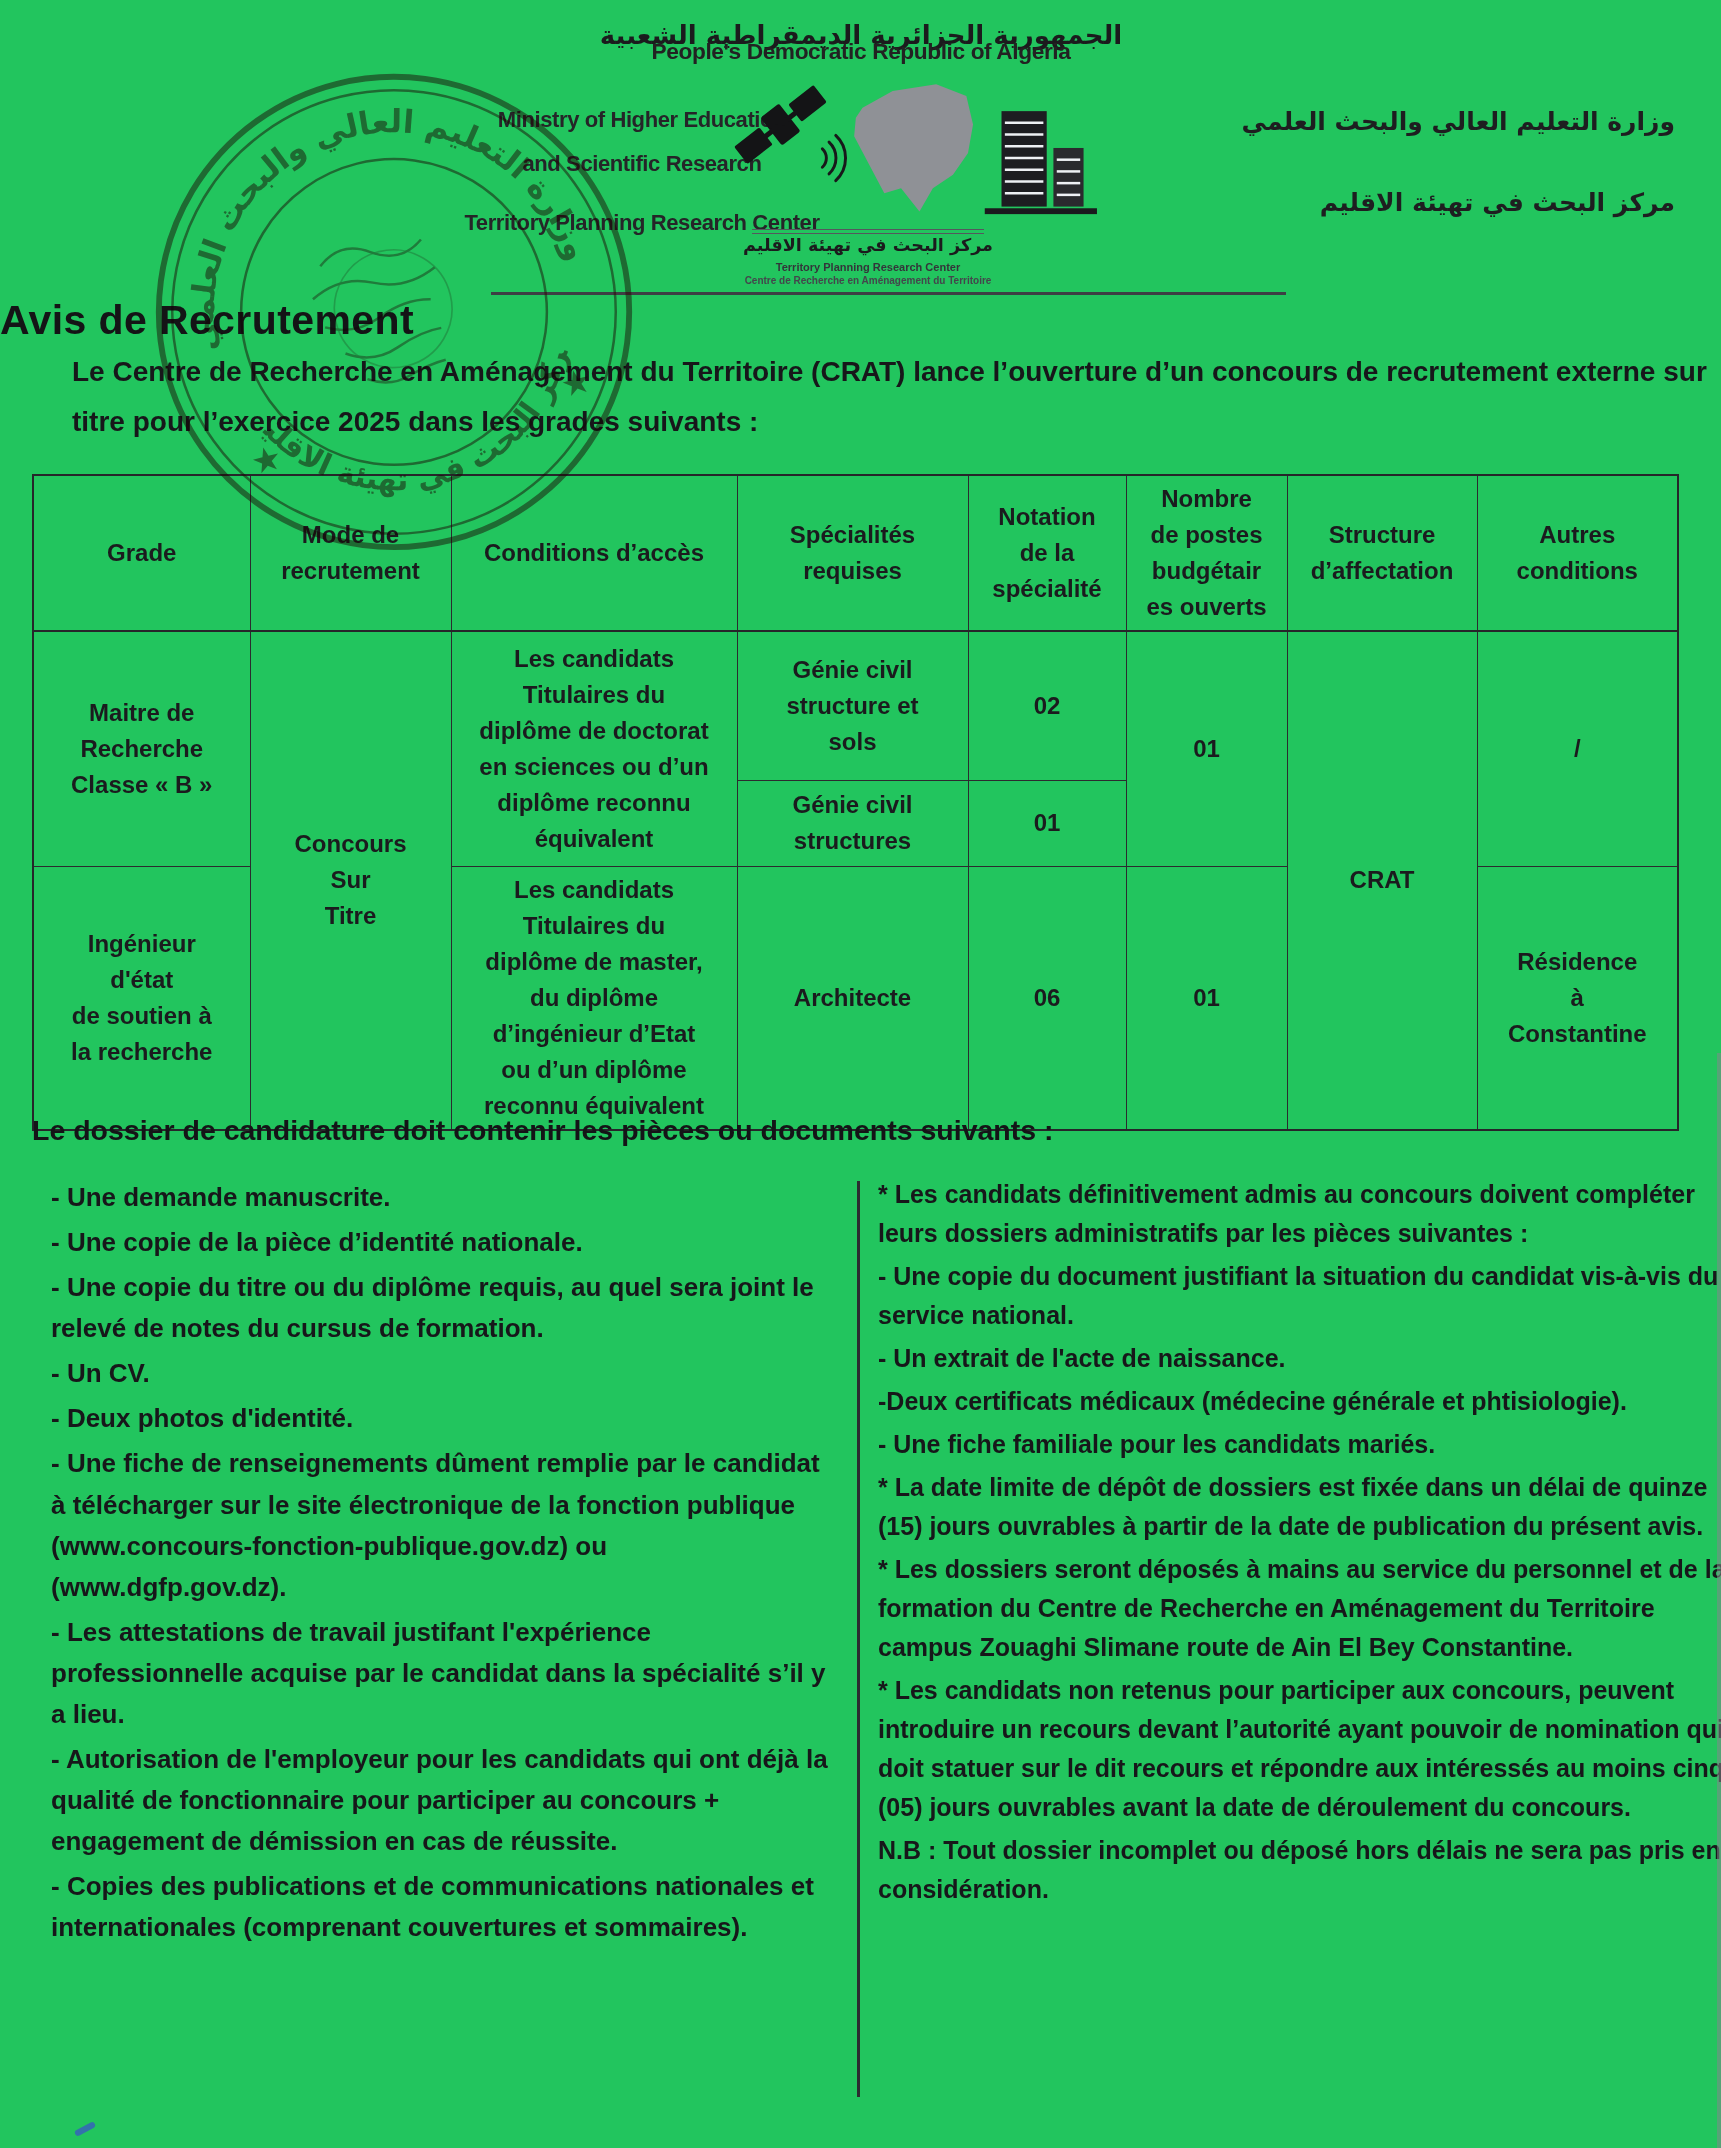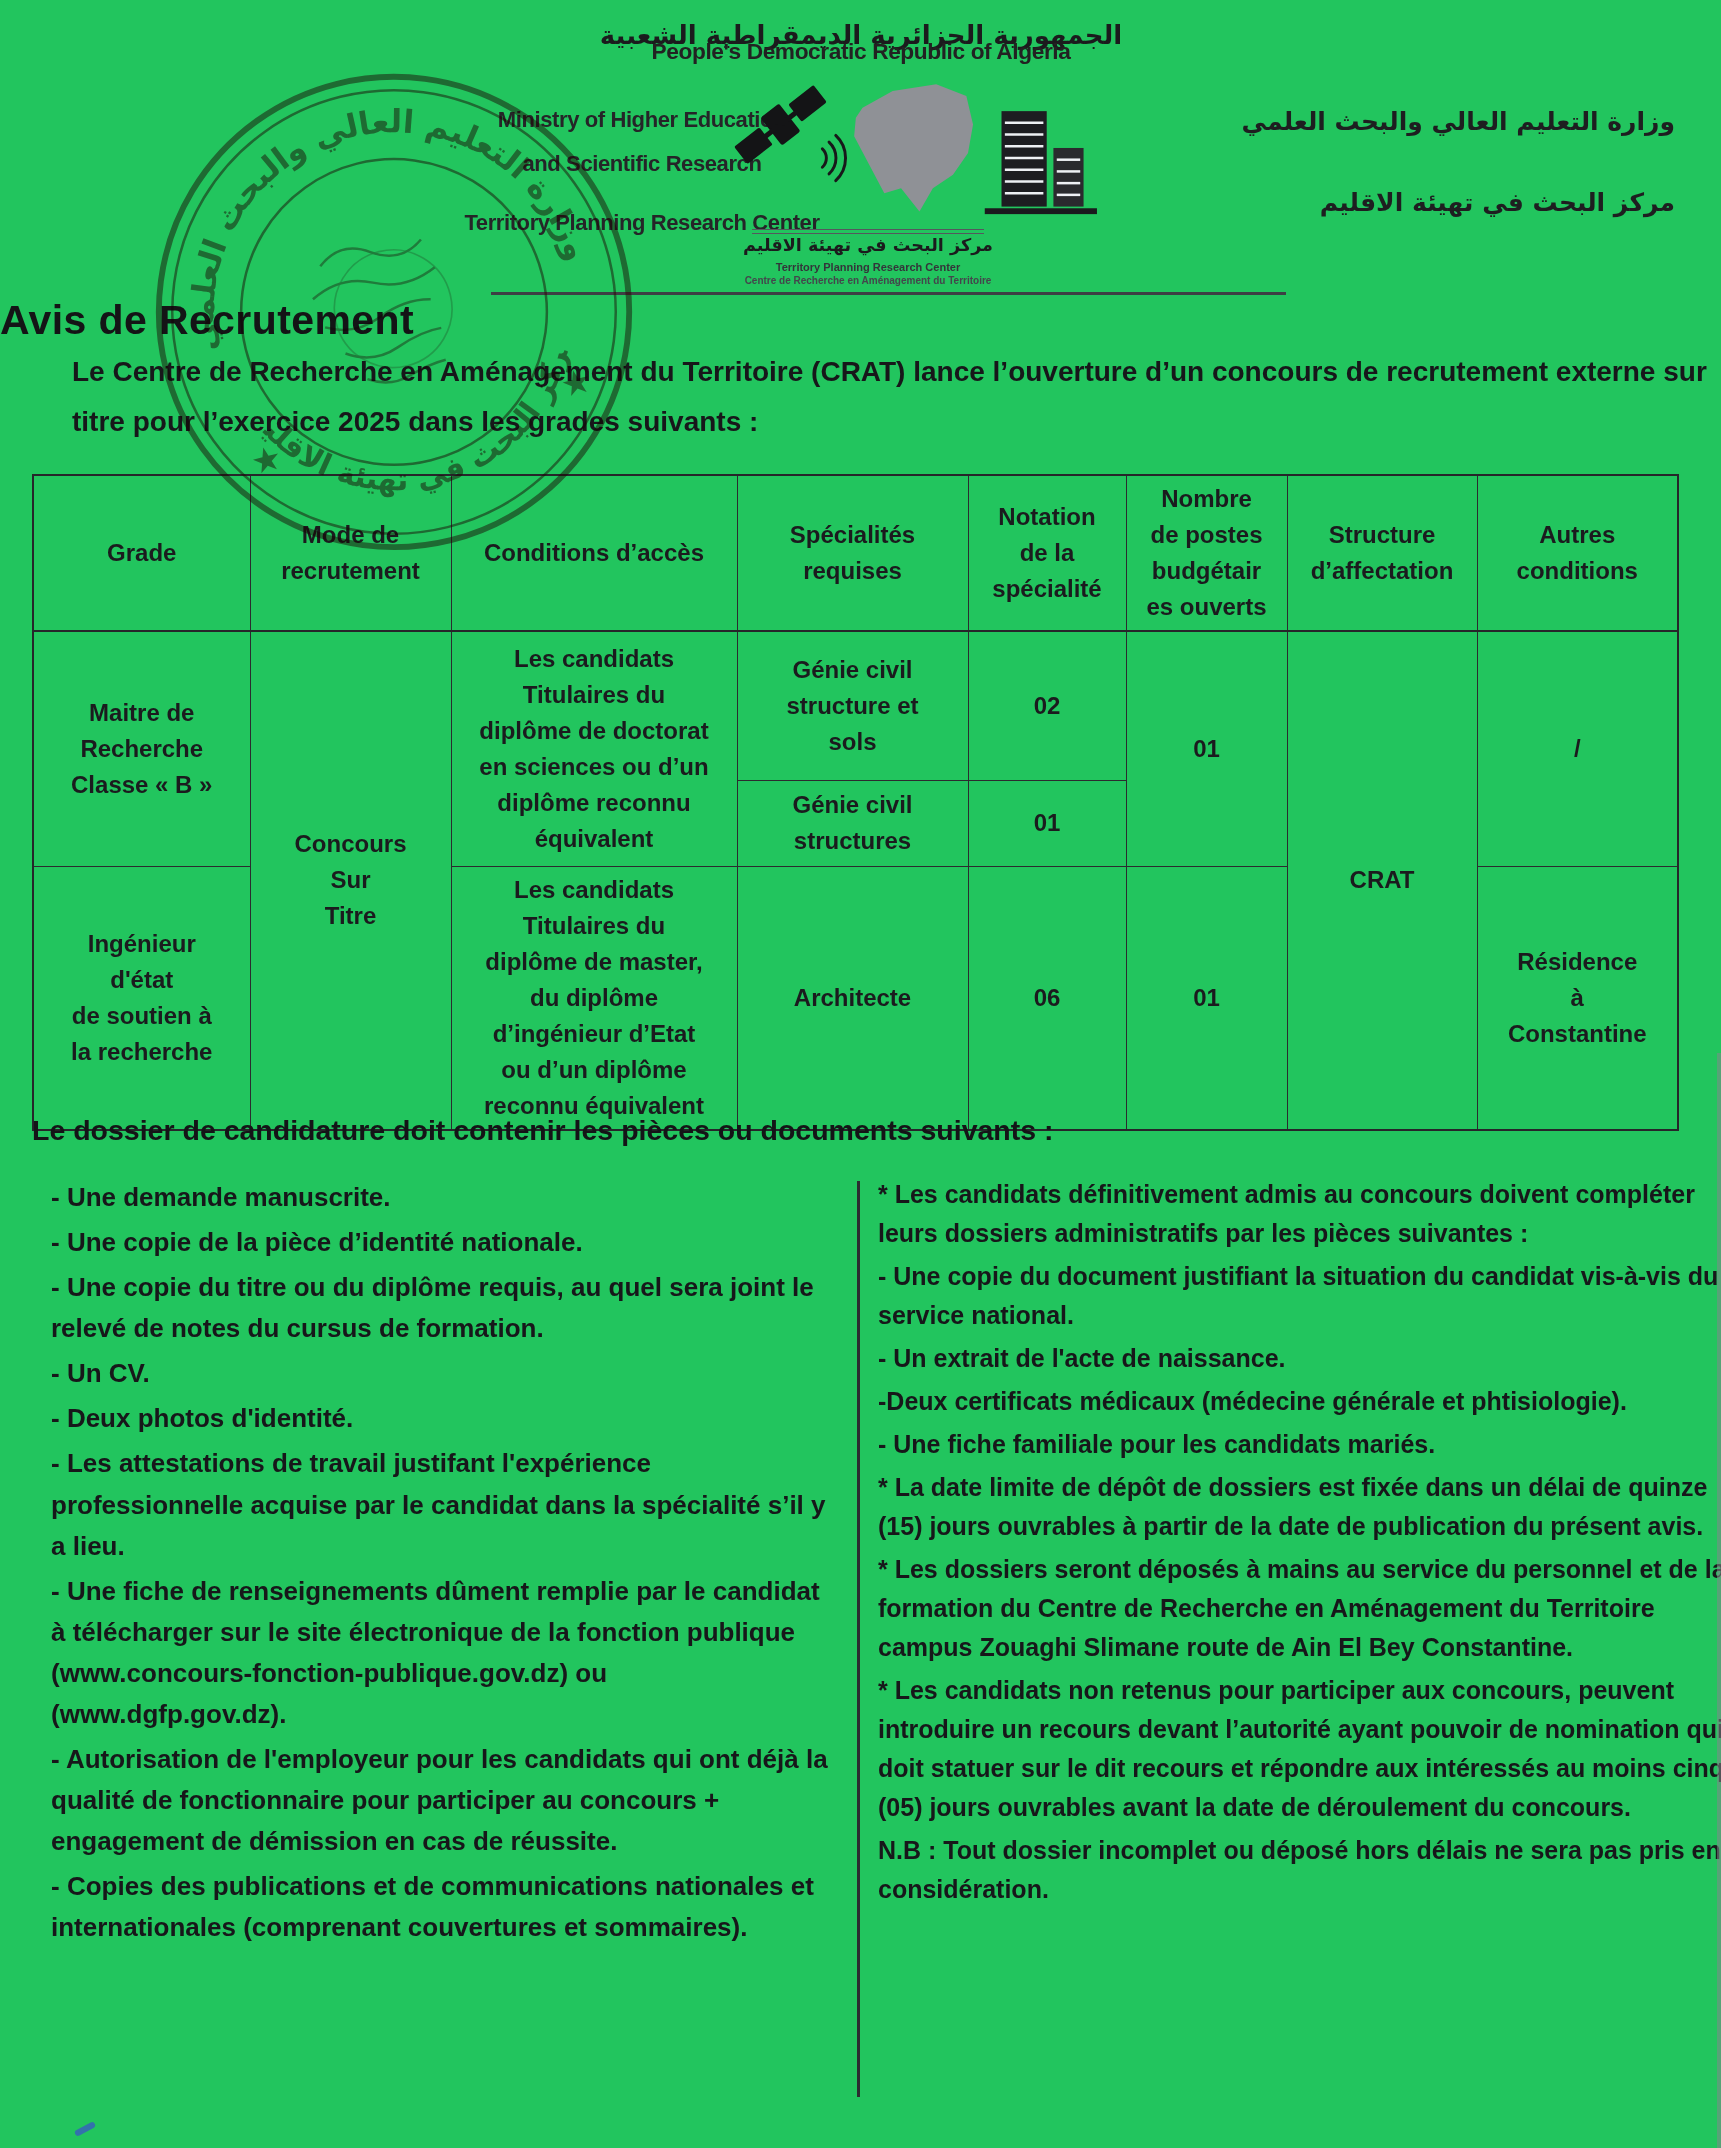--- a/index.html
+++ b/index.html
@@ -216,22 +216,22 @@
   </table>
 
   <div class="dossier-head">Le dossier de candidature doit contenir les pièces ou documents suivants :</div>
 
   <div class="col-left">
     <p>- Une demande manuscrite.</p>
     <p>- Une copie de la pièce d’identité nationale.</p>
     <p>- Une copie du titre ou du diplôme requis, au quel sera joint le relevé de notes du cursus de formation.</p>
     <p>- Un CV.</p>
     <p>- Deux photos d'identité.</p>
+    <p>- Une fiche de renseignements dûment remplie par le candidat à télécharger sur le site électronique de la fonction publique (www.concours-fonction-publique.gov.dz) ou (www.dgfp.gov.dz).</p>
     <p>- Les attestations de travail justifant l'expérience professionnelle acquise par le candidat dans la spécialité s’il y a lieu.</p>
-    <p>- Une fiche de renseignements dûment remplie par le candidat à télécharger sur le site électronique de la fonction publique (www.concours-fonction-publique.gov.dz) ou (www.dgfp.gov.dz).</p>
     <p>- Autorisation de l'employeur pour les candidats qui ont déjà la qualité de fonctionnaire pour participer au concours + engagement de démission en cas de réussite.</p>
     <p>- Copies des publications et de communications nationales et internationales (comprenant couvertures et sommaires).</p>
   </div>
 
   <div class="col-divider"></div>
 
   <div class="col-right">
     <p>* Les candidats définitivement admis au concours doivent compléter leurs dossiers administratifs par les pièces suivantes :</p>
     <p>- Une copie du document justifiant la situation du candidat vis-à-vis du service national.</p>
     <p>- Un extrait de l'acte de naissance.</p>

